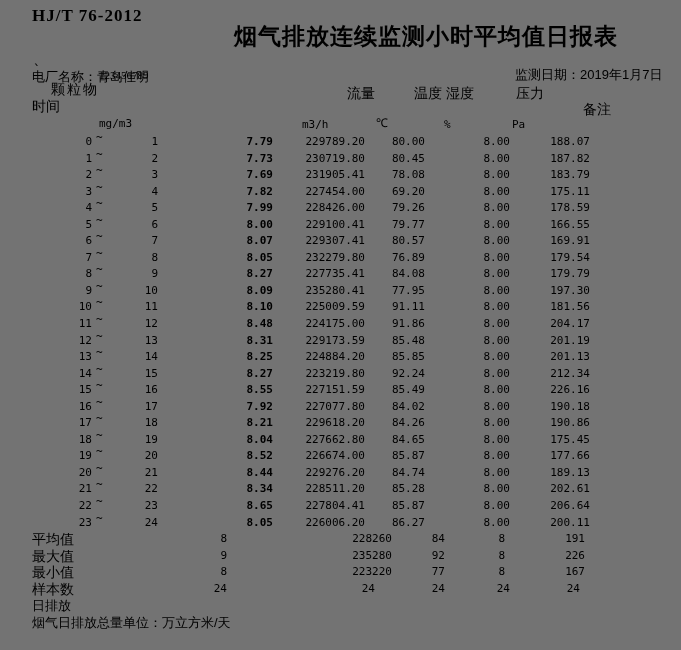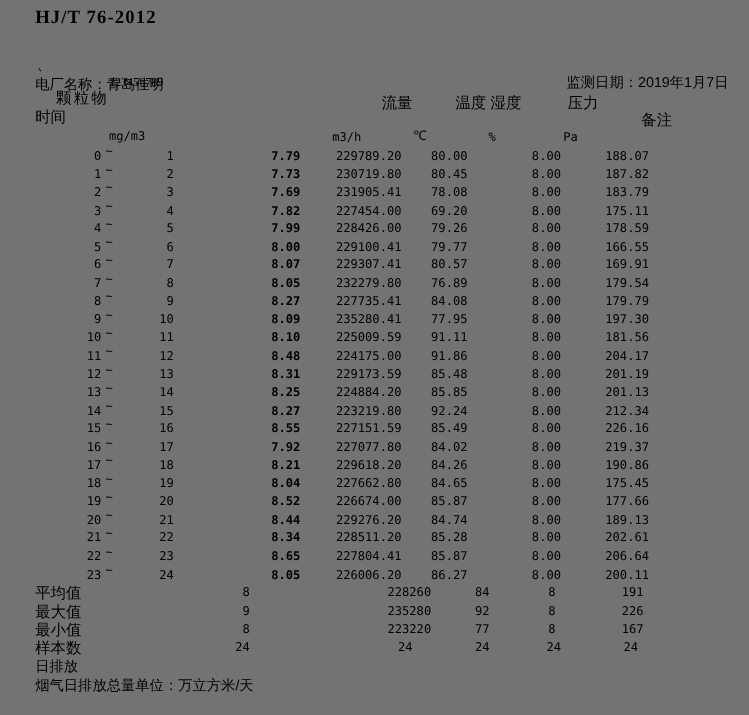--- a/index.html
+++ b/index.html
@@ -71,20 +71,21 @@
 
   .f-line { position: relative; height: 16.55px; text-decoration: underline; }
   .f-text { position: absolute; left: 32px; top: 1px; font-size: 13px; white-space: nowrap; }
 </style>
 </head>
 <body>
 
 <div class="page">
 
   <div class="abs standard-code">HJ/T 76-2012</div>
+  <div class="abs title">烟气排放连续监测小时平均值日报表</div>
 
   <div class="abs plant-label">电厂名称：青岛佳明</div>
   <div class="abs plant-tick">`</div>
   <div class="abs plant-code">123456789</div>
   <div class="abs monitor-date">监测日期：2019年1月7日</div>
 
   <div class="abs h-pm">颗粒物</div>
   <div class="abs h-time">时间</div>
   <div class="abs h-flow">流量</div>
   <div class="abs h-temp">温度</div>
@@ -261,21 +262,21 @@
           <span class="c c-press">226.16</span>
         </div>
         <div class="row">
           <span class="c c-from">16</span>
           <span class="c c-tilde">~</span>
           <span class="c c-to">17</span>
           <span class="c c-pm">7.92</span>
           <span class="c c-flow">227077.80</span>
           <span class="c c-temp">84.02</span>
           <span class="c c-hum">8.00</span>
-          <span class="c c-press">219.37</span>
+          <span class="c c-press">190.18</span>
         </div>
         <div class="row">
           <span class="c c-from">17</span>
           <span class="c c-tilde">~</span>
           <span class="c c-to">18</span>
           <span class="c c-pm">8.21</span>
           <span class="c c-flow">229618.20</span>
           <span class="c c-temp">84.26</span>
           <span class="c c-hum">8.00</span>
           <span class="c c-press">190.86</span>

